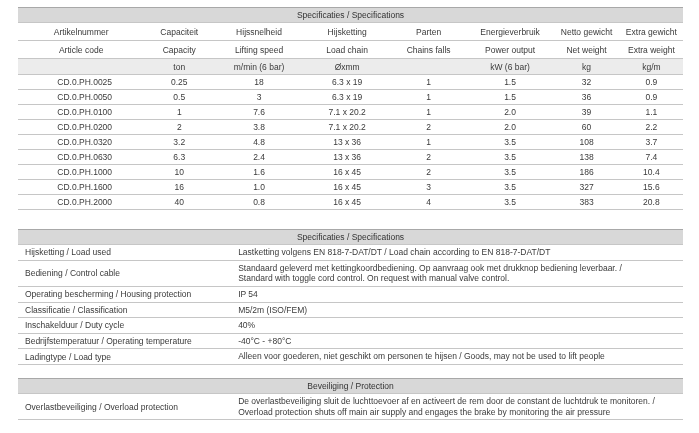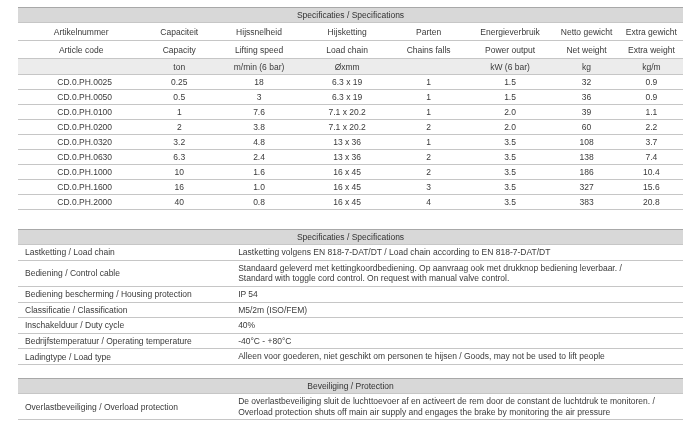--- a/index.html
+++ b/index.html
@@ -189,30 +189,30 @@
     </table>
   </section>
 
   <div class="gap-lg"></div>
 
   <section class="tbl-section">
     <div class="title-bar">Specificaties / Specifications</div>
     <table class="kv-table">
       <tbody id="detail-body">
           <tr>
-            <td class="kv-label">Lastketting / Load chain</td>
+            <td class="kv-label">Hijsketting / Load used</td>
             <td class="kv-value">Lastketting volgens EN 818-7-DAT/DT / Load chain according to EN 818-7-DAT/DT</td>
           </tr>
           <tr>
             <td class="kv-label">Bediening / Control cable</td>
             <td class="kv-value">Standaard geleverd met kettingkoordbediening. Op aanvraag ook met drukknop bediening leverbaar. /
 Standard with toggle cord control. On request with manual valve control.</td>
           </tr>
           <tr>
-            <td class="kv-label">Bediening bescherming / Housing protection</td>
+            <td class="kv-label">Operating bescherming / Housing protection</td>
             <td class="kv-value">IP 54</td>
           </tr>
           <tr>
             <td class="kv-label">Classificatie / Classification</td>
             <td class="kv-value">M5/2m (ISO/FEM)</td>
           </tr>
           <tr>
             <td class="kv-label">Inschakelduur / Duty cycle</td>
             <td class="kv-value">40%</td>
           </tr>

